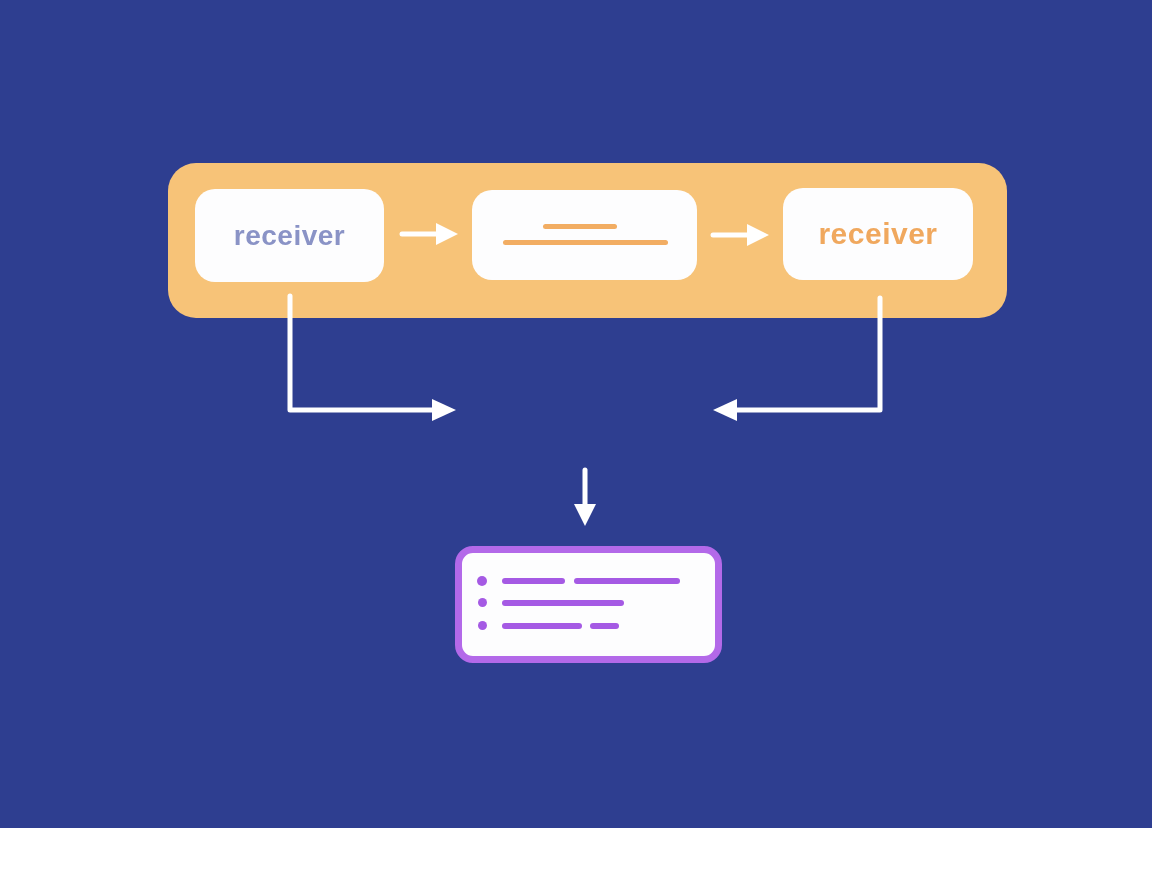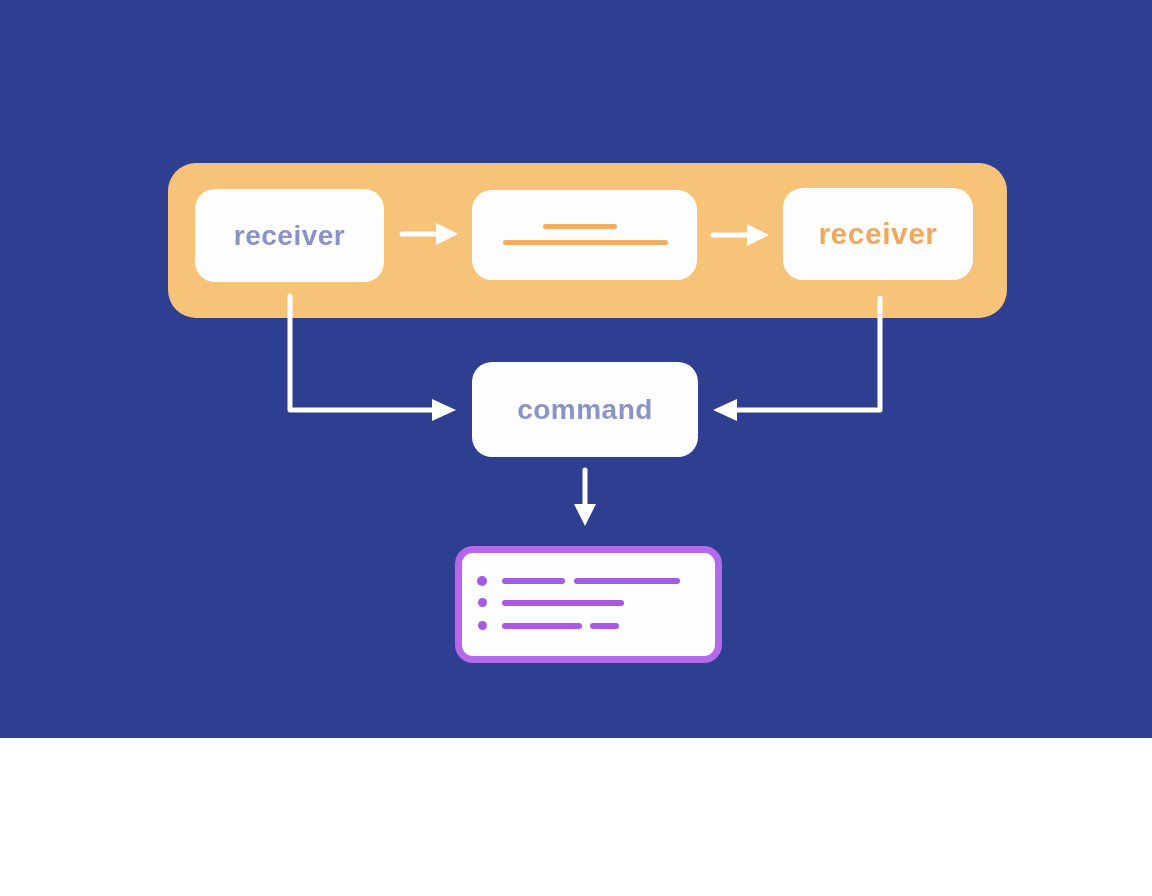--- a/index.html
+++ b/index.html
@@ -2,21 +2,21 @@
 <html style="--background: #2e3e90; --banner: #f7c378; --box-bg: #fdfdfe; --label-text: #8a93c6; --invoker-text: #f0a85e; --orange-line: #f2ad63; --purple-border: #b369e9; --purple-line: #a55ae4; --arrow: #ffffff;"><head>
 <meta charset="utf-8">
 <style>
   html, body {
     margin: 0;
     padding: 0;
   }
   .stage {
     position: relative;
     width: 1152px;
-    height: 738px;
+    height: 828px;
     background: var(--background, #2e3e90);
     overflow: hidden;
     font-family: "Liberation Sans", sans-serif;
   }
   .banner {
     position: absolute;
     left: 168px;
     top: 163px;
     width: 839px;
     height: 155px;
@@ -117,23 +117,20 @@
 
   <div class="node node-placeholder">
     <div class="oline oline1"></div>
     <div class="oline oline2"></div>
   </div>
 
   <div class="node node-invoker">
     <span class="label label-orange">receiver</span>
   </div>
 
-  <div class="node node-command">
-    <span class="label label-blue">command</span>
-  </div>
 
   <div class="listbox">
     <div class="pdot pdot-1"></div>
     <div class="pline pline-1a"></div>
     <div class="pline pline-1b"></div>
     <div class="pdot pdot-2"></div>
     <div class="pline pline-2a"></div>
     <div class="pdot pdot-3"></div>
     <div class="pline pline-3a"></div>
     <div class="pline pline-3b"></div>

